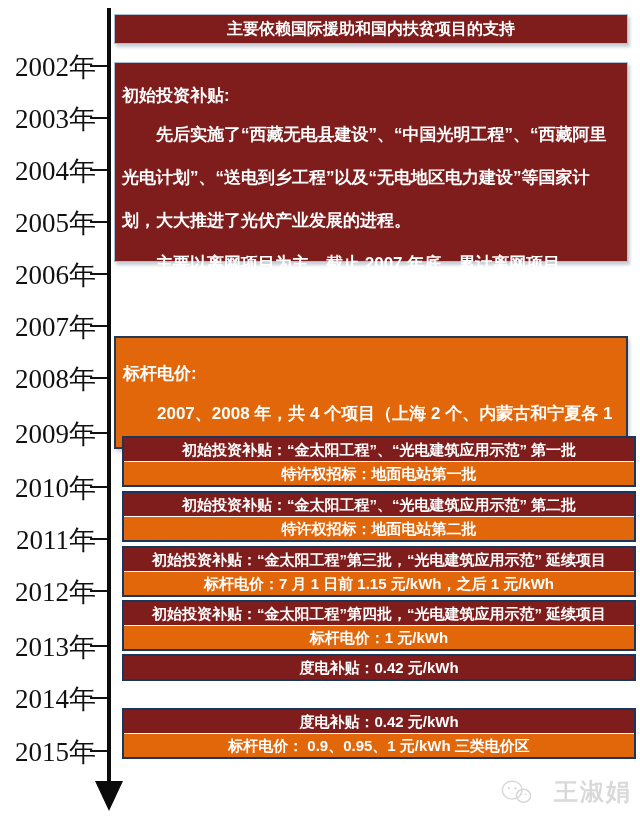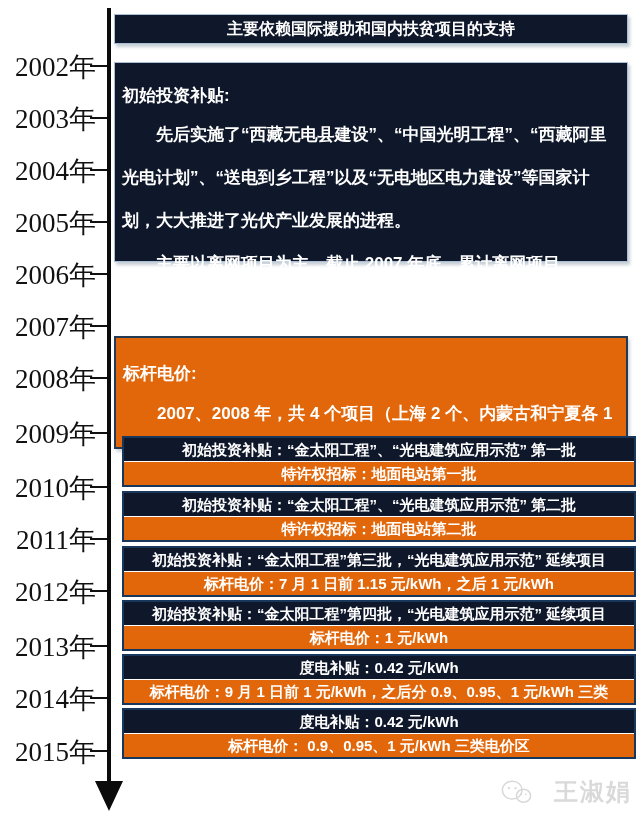--- a/index.html
+++ b/index.html
@@ -12,21 +12,21 @@
   .arrowhead{position:absolute;left:95px;top:781px;width:0;height:0;
              border-left:14px solid transparent;border-right:14px solid transparent;
              border-top:30px solid #0b0b0b;}
   .year{position:absolute;left:2px;width:94px;text-align:right;
         font-family:"Liberation Serif","DejaVu Serif",serif;
         font-size:27px;color:#111;white-space:nowrap;}
   .tick{position:absolute;left:90px;width:17px;height:2px;background:#111;}
 
   
   .bigbox{position:absolute;left:114px;width:514px;box-sizing:border-box;color:#ffffff;}
-  .blue-bg{background:#0f172a;}
+  .blue-bg{background:#7f1d1d;}
   .orange-bg{background:#e2670a;}
   .soft-frame{border:1px solid #aabfd6;box-shadow:2px 3px 3px rgba(150,165,180,.55);}
   .dark-frame{border:2px solid #233a55;box-shadow:2px 3px 3px rgba(150,165,180,.45);}
 
   .topbar{top:14px;height:30px;line-height:28px;text-align:center;
           font-size:16px;font-weight:bold;}
   .introbox{top:62px;height:200px;padding:16px 7px 0 7px;font-size:17px;font-weight:600;}
   .introbox .hd{line-height:34px;}
   .introbox p{margin:0;line-height:43px;text-indent:2em;}
   .pricebox{top:336px;height:113px;padding:20px 7px 0 7px;font-size:17px;font-weight:600;}
@@ -108,21 +108,20 @@
   <div class="group" style="top:546px">
     <div class="prow blue-bg">初始投资补贴：“金太阳工程”第三批，“光电建筑应用示范” 延续项目</div>
     <div class="prow orange-bg">标杆电价：7 月 1 日前  1.15 元/kWh，之后 1 元/kWh</div>
   </div>
   <div class="group" style="top:600px">
     <div class="prow blue-bg">初始投资补贴：“金太阳工程”第四批，“光电建筑应用示范” 延续项目</div>
     <div class="prow orange-bg">标杆电价：1 元/kWh</div>
   </div>
   <div class="group" style="top:654px">
     <div class="prow blue-bg">度电补贴：0.42 元/kWh</div>
-    <div class="prow orange-bg">标杆电价：9 月 1 日前 1 元/kWh，之后分 0.9、0.95、1 元/kWh 三类</div>
   </div>
   <div class="group" style="top:708px">
     <div class="prow blue-bg">度电补贴：0.42 元/kWh</div>
     <div class="prow orange-bg">标杆电价：  0.9、0.95、1 元/kWh 三类电价区</div>
   </div>
 
   <div class="watermark">
     <svg class="wm-icon" viewBox="0 0 34 30">
       <g fill="none" stroke="#d9d9d9" stroke-width="1.6">
         <ellipse cx="13" cy="13" rx="10.5" ry="9.5"></ellipse>

